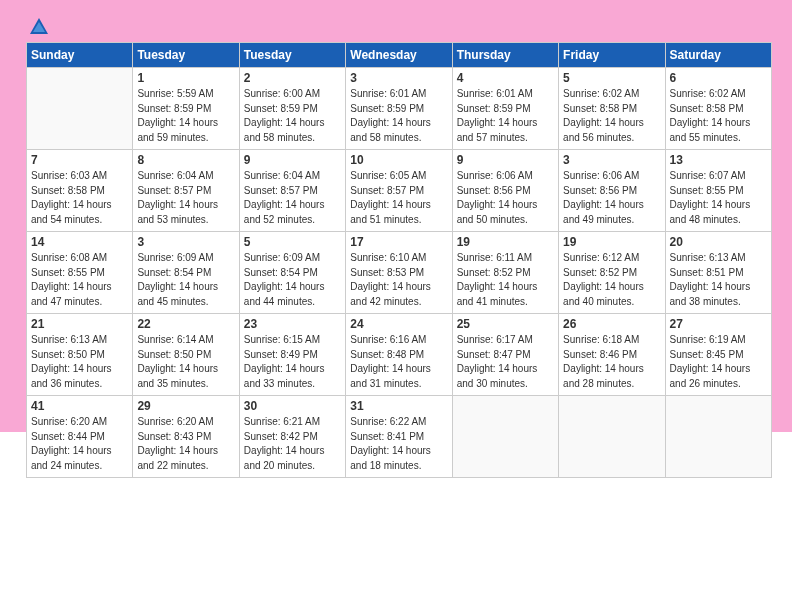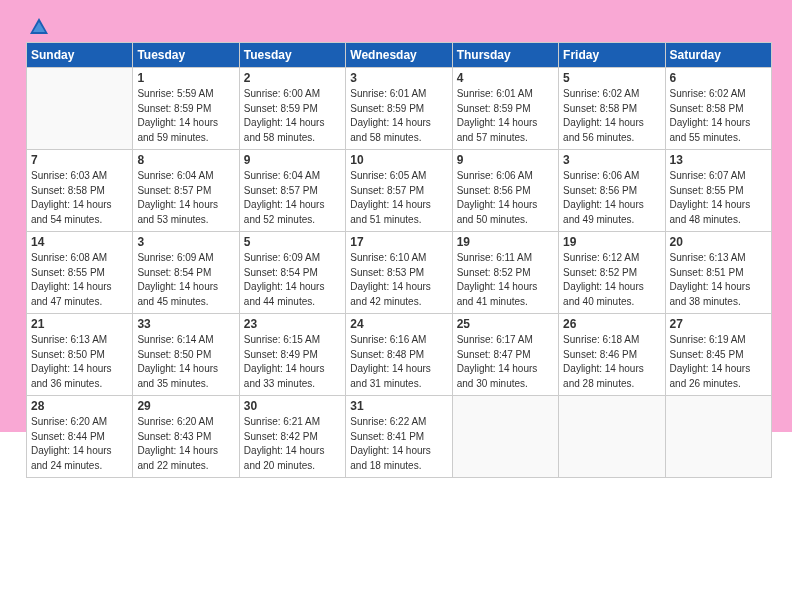--- a/index.html
+++ b/index.html
@@ -221,21 +221,21 @@
             <span class="day-num">20</span>
             <div class="day-info">Sunrise: 6:13 AM<br>Sunset: 8:51 PM<br>Daylight: 14 hours<br>and 38 minutes.</div>
           </td>
         </tr>
         <tr>
           <td>
             <span class="day-num">21</span>
             <div class="day-info">Sunrise: 6:13 AM<br>Sunset: 8:50 PM<br>Daylight: 14 hours<br>and 36 minutes.</div>
           </td>
           <td>
-            <span class="day-num">33</span>
+            <span class="day-num">22</span>
             <div class="day-info">Sunrise: 6:14 AM<br>Sunset: 8:50 PM<br>Daylight: 14 hours<br>and 35 minutes.</div>
           </td>
           <td>
             <span class="day-num">23</span>
             <div class="day-info">Sunrise: 6:15 AM<br>Sunset: 8:49 PM<br>Daylight: 14 hours<br>and 33 minutes.</div>
           </td>
           <td>
             <span class="day-num">24</span>
             <div class="day-info">Sunrise: 6:16 AM<br>Sunset: 8:48 PM<br>Daylight: 14 hours<br>and 31 minutes.</div>
           </td>
@@ -247,21 +247,21 @@
             <span class="day-num">26</span>
             <div class="day-info">Sunrise: 6:18 AM<br>Sunset: 8:46 PM<br>Daylight: 14 hours<br>and 28 minutes.</div>
           </td>
           <td>
             <span class="day-num">27</span>
             <div class="day-info">Sunrise: 6:19 AM<br>Sunset: 8:45 PM<br>Daylight: 14 hours<br>and 26 minutes.</div>
           </td>
         </tr>
         <tr>
           <td>
-            <span class="day-num">28</span>
+            <span class="day-num">41</span>
             <div class="day-info">Sunrise: 6:20 AM<br>Sunset: 8:44 PM<br>Daylight: 14 hours<br>and 24 minutes.</div>
           </td>
           <td>
             <span class="day-num">29</span>
             <div class="day-info">Sunrise: 6:20 AM<br>Sunset: 8:43 PM<br>Daylight: 14 hours<br>and 22 minutes.</div>
           </td>
           <td>
             <span class="day-num">30</span>
             <div class="day-info">Sunrise: 6:21 AM<br>Sunset: 8:42 PM<br>Daylight: 14 hours<br>and 20 minutes.</div>
           </td>

